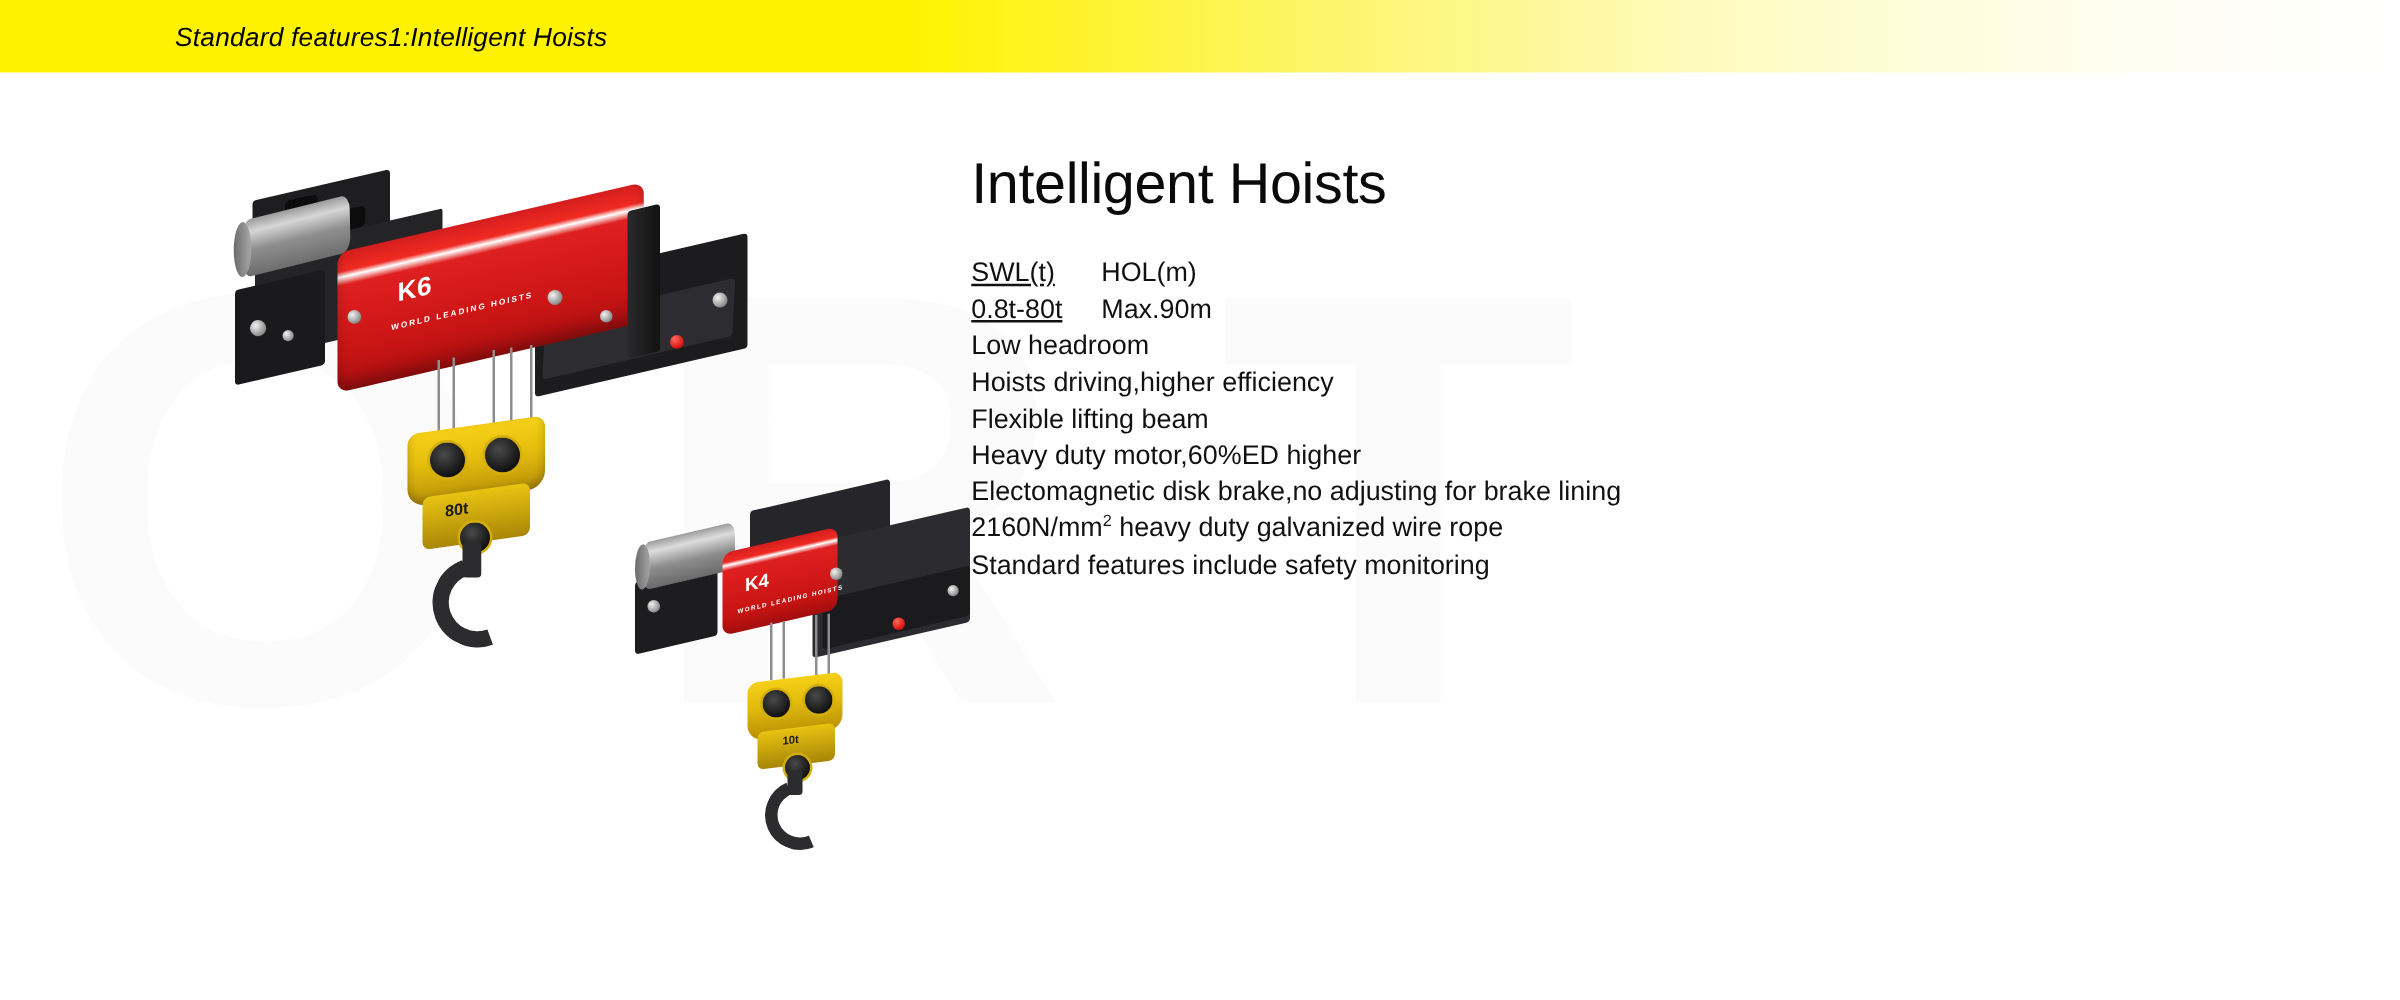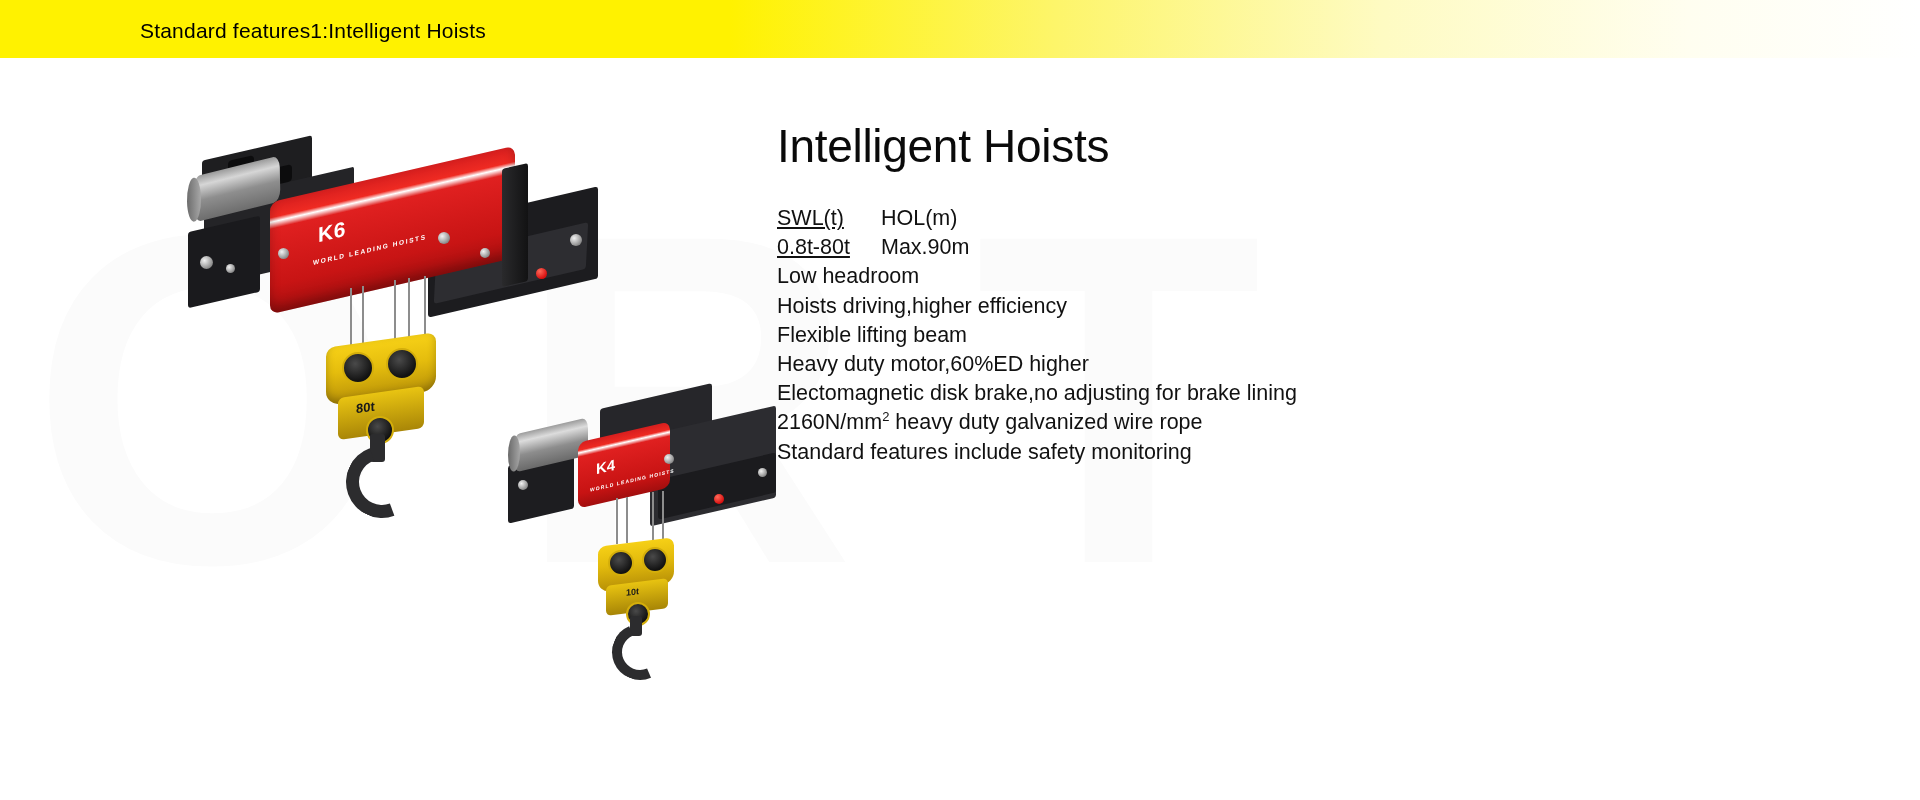--- a/index.html
+++ b/index.html
@@ -31,20 +31,21 @@
         #ffffff 100%);
   }
   .header-title {
     position: absolute;
     left: 140px;
     top: 19px;
     font-size: 21px;
     color: #000000;
     letter-spacing: 0.2px;
     white-space: nowrap;
+    font-style: italic;
   }
 
   
   .watermark {
     position: absolute;
     left: 30px;
     top: 120px;
     width: 1420px;
     height: 560px;
     font-size: 470px;

